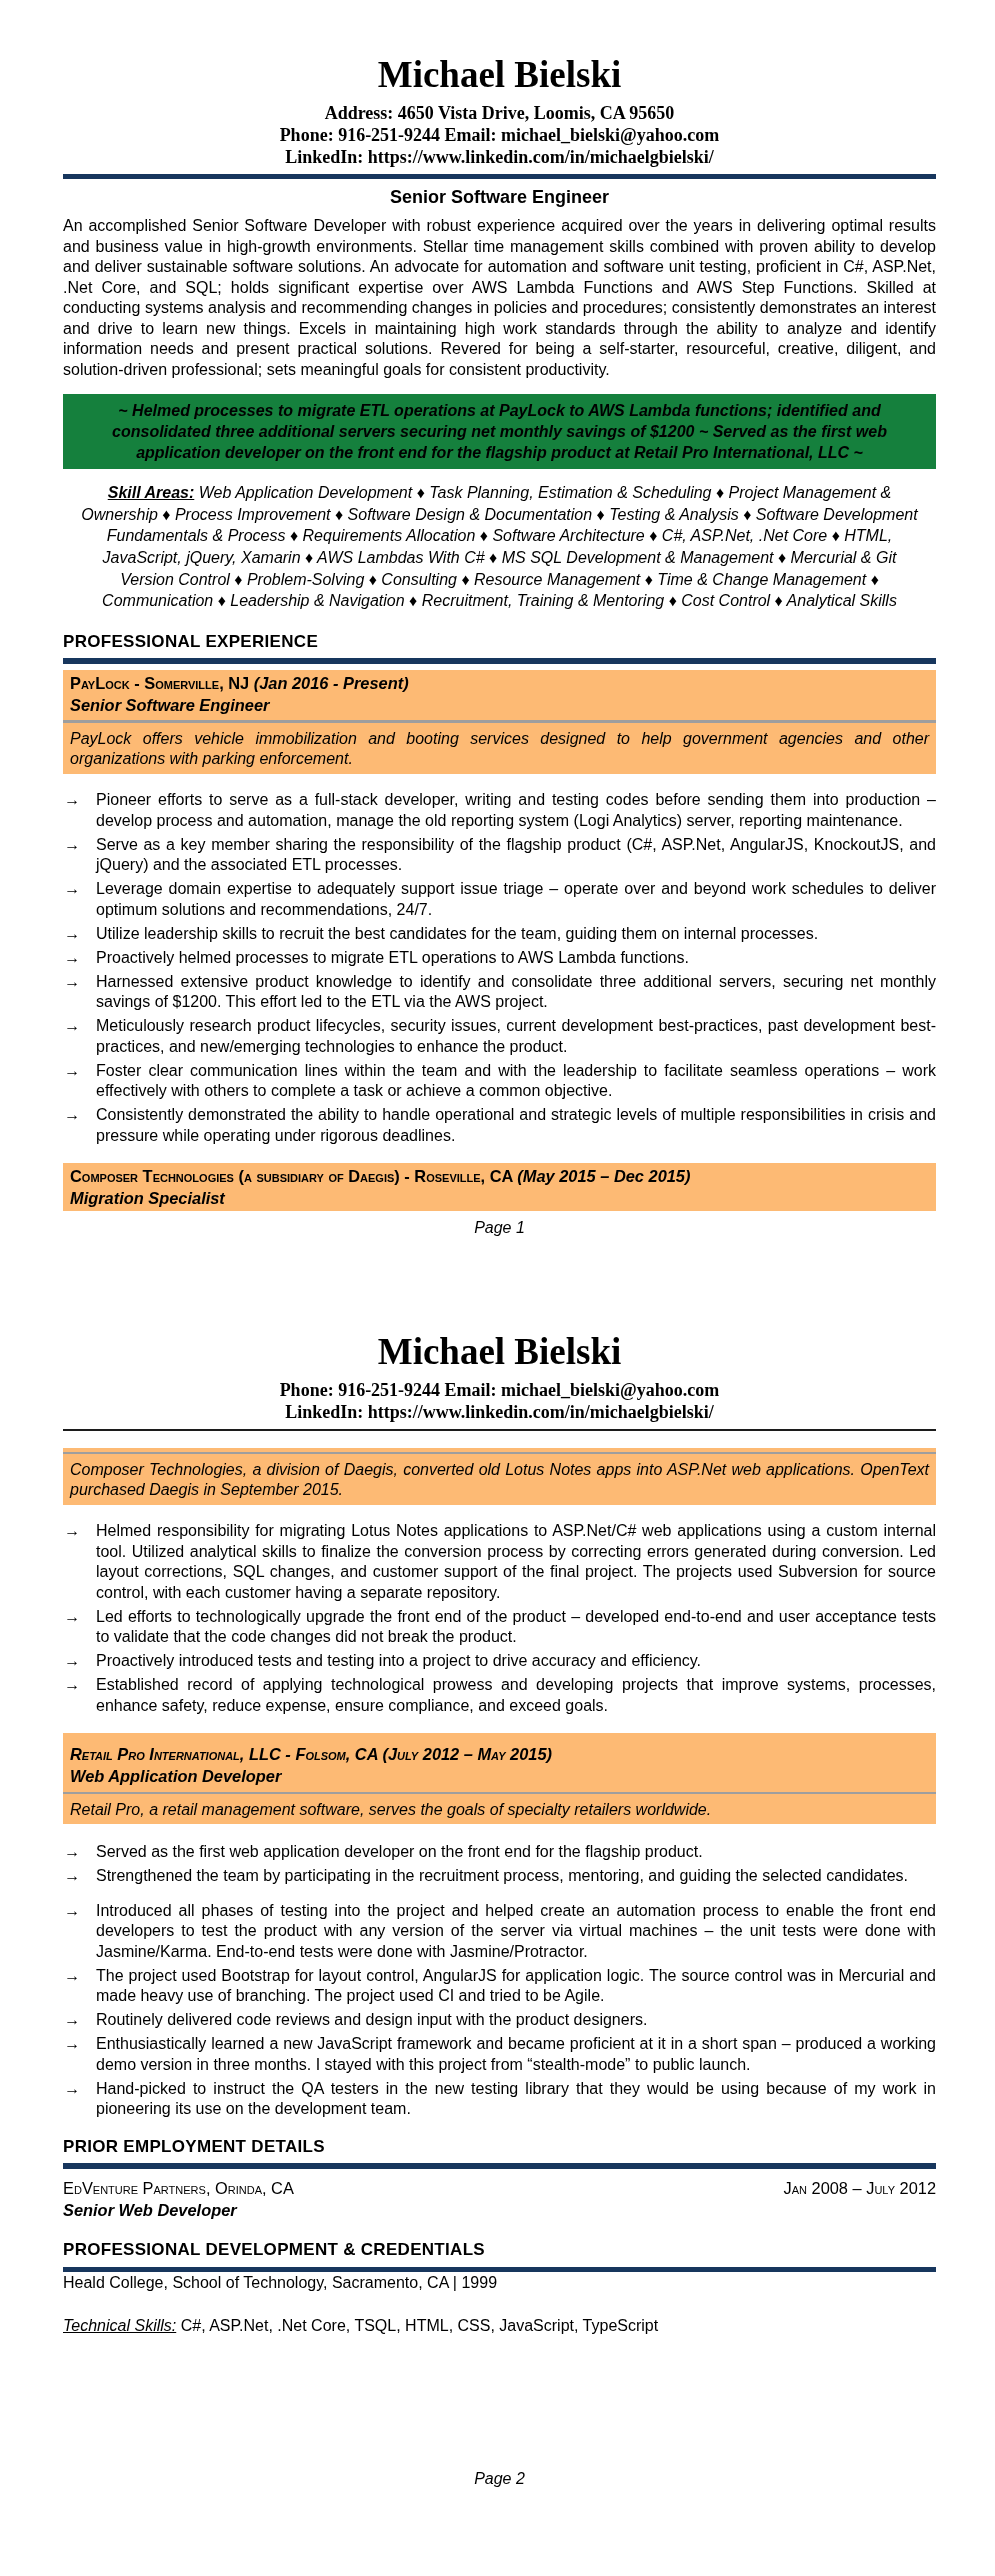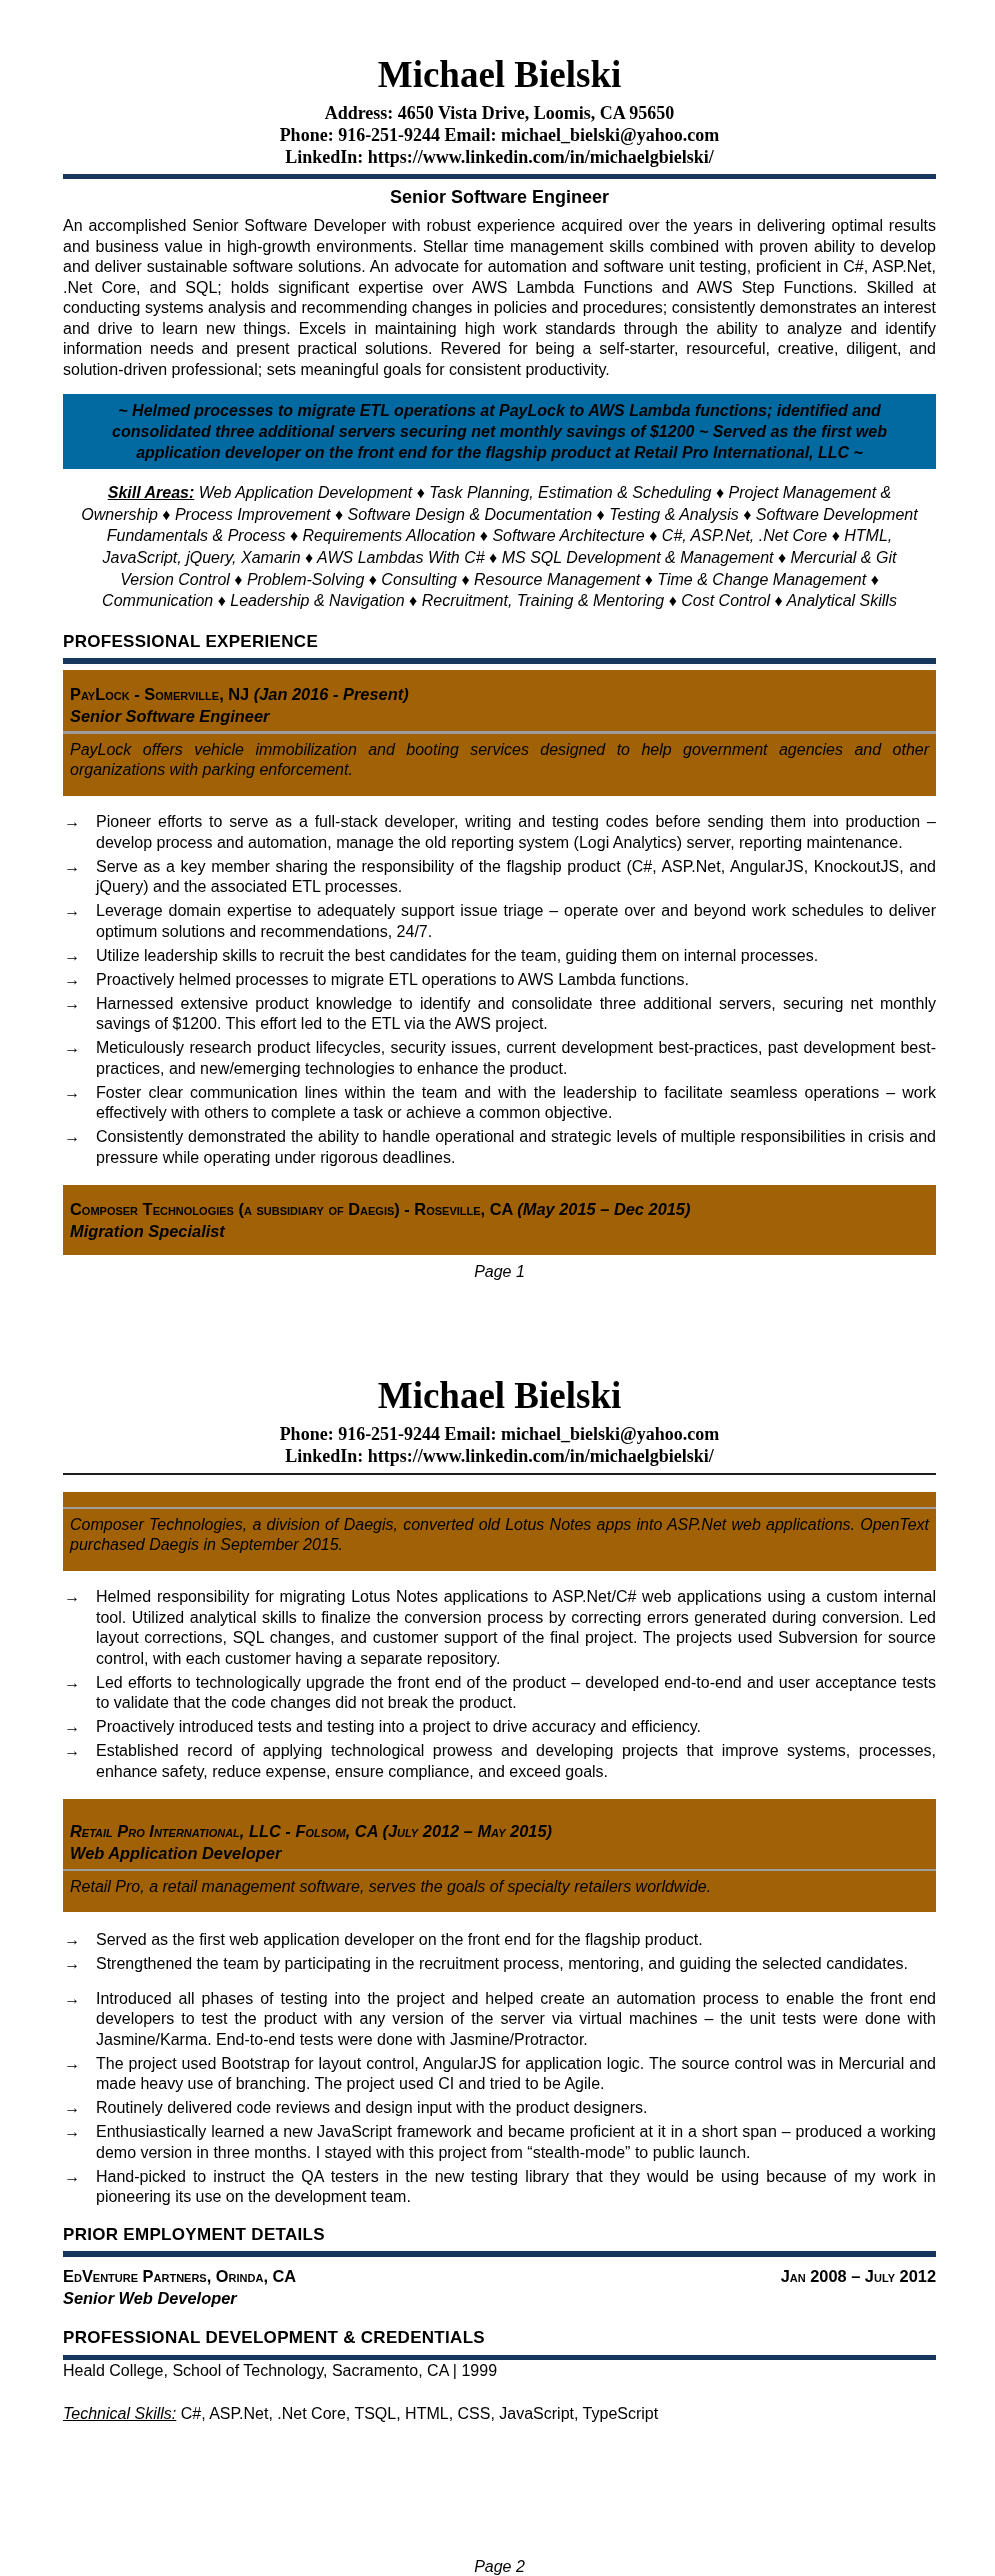--- a/index.html
+++ b/index.html
@@ -7,41 +7,41 @@
        font-family:"Liberation Sans",sans-serif;font-size:16px;line-height:20.5px;}
   .page{padding:0 59px 0 63px;}
   .docname{font-family:"Liberation Serif",serif;font-weight:bold;font-size:37px;
            line-height:41px;text-align:center;}
   .contact{font-family:"Liberation Serif",serif;font-weight:bold;font-size:18px;
            line-height:22px;text-align:center;}
   .rule-blue{height:5.3px;background:#17365D;margin-top:5.9px;}
   .rule-black{height:1.8px;background:#1c1c1c;margin-top:5.9px;}
   .job-title-main{font-size:18px;line-height:20px;font-weight:bold;text-align:center;margin-top:7.6px;}
   .summary{margin-top:9.4px;text-align:justify;}
-  .callout{margin-top:14px;background:#0369a1;font-weight:bold;font-style:italic;
+  .callout{margin-top:14px;background:#15803d;font-weight:bold;font-style:italic;
            text-align:center;line-height:21px;padding:5.9px 35px;}
   .skills{margin-top:13px;font-style:italic;text-align:center;line-height:21.7px;padding:0 17.6px;}
   .skills .lbl{font-weight:bold;text-decoration:underline;}
   .sec-head{font-size:17px;line-height:19.3px;font-weight:bold;text-align:left;
             letter-spacing:0.3px;margin-top:20px;}
-  .gbox{background:#a16207;padding:13px 0;margin-top:5.9px;}
+  .gbox{background:#fdba74;padding:2px 0;margin-top:5.9px;}
   .gbox .co{font-size:16.4px;line-height:22px;font-weight:bold;padding:0 7px;}
   .sc{font-variant:small-caps;}
   .dt{font-style:italic;}
   .gbox .jt{font-size:16.4px;line-height:22px;font-weight:bold;font-style:italic;padding:0 7px;}
   .gbox .gdiv{height:2.3px;background:#9E9E9E;margin:4.7px 0;}
   .gbox .desc{font-style:italic;text-align:justify;padding:1.2px 7px 2.3px;}
   ul.blts{list-style:none;margin:16.4px 0 0 0;padding:0;}
   ul.blts li{position:relative;padding-left:33px;margin-bottom:3.5px;text-align:justify;}
   ul.blts .arrow{position:absolute;left:1.2px;top:0;}
   li.gap{margin-top:14px;}
   .pgfoot{font-style:italic;text-align:center;margin-top:7px;}
   .pagegap{height:93px;}
   .mt28{margin-top:16.4px;}
-  .ed-row{display:flex;justify-content:space-between;font-weight:bold;font-size:16.4px;
+  .ed-row{display:flex;justify-content:space-between;font-weight:normal;font-size:16.4px;
           line-height:20px;margin-top:9.4px;gap:25px;}
   .ed-title{font-weight:bold;font-style:italic;font-size:16.4px;line-height:20px;margin-top:2.3px;}
   .degree{font-weight:bold;font-size:16.4px;line-height:19.3px;margin-top:10.5px;}
   .school{margin-top:1.2px;}
   .tech{margin-top:22px;}
   .tech .lbl{font-style:italic;text-decoration:underline;}
   .foot2{margin-top:133px;}
   .italic-co{font-style:italic;margin-top:8px;}
 </style>
 </head>

